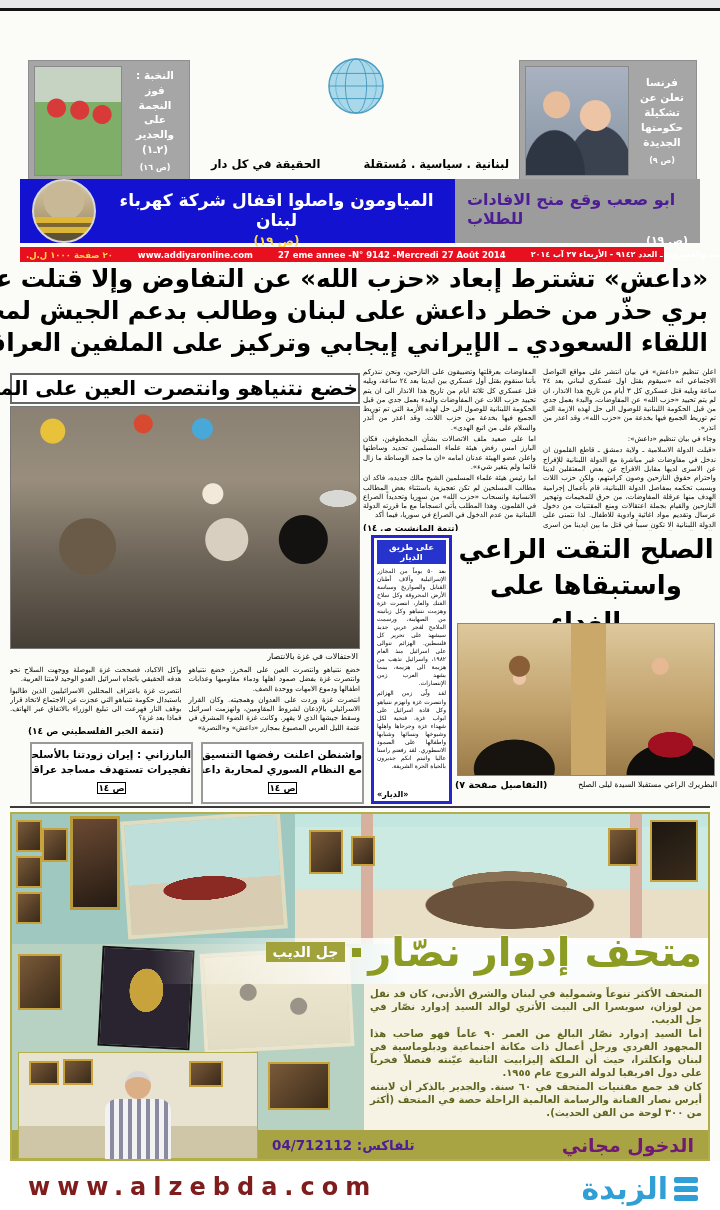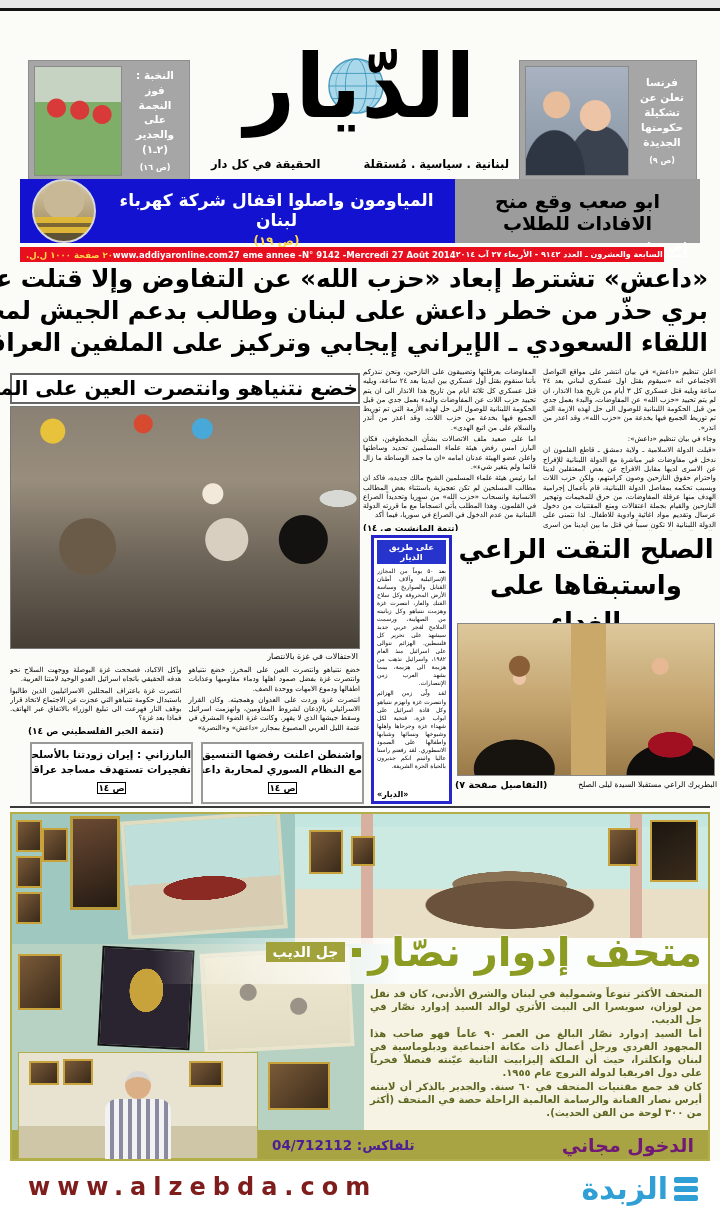--- a/index.html
+++ b/index.html
@@ -41,26 +41,26 @@
   .banner-blue{position:relative;width:435px;background:#1212d0;color:#fff;text-align:center;
     padding:11px 10px 0 88px;box-sizing:border-box;}
   .banner-blue .btitle{font-size:17px;font-weight:bold;direction:rtl;}
   .banner-blue .bpage{color:#ffd94a;font-size:12px;font-weight:bold;margin-top:4px;direction:rtl;}
   .banner-circle{position:absolute;left:12px;top:0;width:64px;height:64px;border-radius:50%;
     border:2px solid #d8d8d8;box-sizing:border-box;background:
     linear-gradient(180deg, transparent 60%, rgba(224,184,52,.95) 60% 70%, rgba(122,100,50,.95) 70% 77%, rgba(224,184,52,.95) 77% 86%, rgba(90,80,50,.95) 86% 100%),
     radial-gradient(circle at 50% 32%, #c8b896 0 40%, transparent 41%),
     linear-gradient(180deg,#d8cba8,#977f58);}
   .banner-gray{flex:1;background:#9c9c9c;direction:rtl;padding:11px 12px 0;box-sizing:border-box;}
-  .banner-gray .btitle{color:#000000;font-size:19px;font-weight:bold;text-align:center;}
+  .banner-gray .btitle{color:#4c1d95;font-size:16px;font-weight:bold;text-align:left;}
   .banner-gray .bpage{color:#fff;font-size:11px;font-weight:bold;margin-top:6px;text-align:right;}
   
   #date-strip{position:absolute;left:20px;top:236px;width:644px;height:15px;background:#e8101e;
     display:flex;align-items:center;justify-content:space-between;padding:0 6px;box-sizing:border-box;
-    font-size:8.5px;font-weight:bold;color:#fff;white-space:nowrap;}
+    font-size:8.5px;font-weight:bold;color:#fff;white-space:nowrap;gap:25px;}
   #date-strip .pages{color:#ffd94a;direction:rtl;}
   #date-strip .ar{direction:rtl;font-size:8px;}
   
   #headlines{position:absolute;left:12px;top:252px;width:696px;text-align:center;direction:rtl;}
   .headline{font-size:24.5px;font-weight:bold;line-height:1.3;letter-spacing:-0.3px;white-space:nowrap;}
   
   #lead-article{position:absolute;left:363px;top:357px;width:353px;height:163px;direction:rtl;
     display:flex;gap:7px;font-size:7px;line-height:1.33;text-align:justify;overflow:hidden;}
   #lead-article .col{flex:1;}
   #lead-article p{margin:0 0 2px;}
@@ -200,21 +200,20 @@
 
   <div id="masthead-logo">
     <svg class="globe" viewBox="0 0 60 60">
       <circle cx="30" cy="30" r="28" fill="#a8d8ea" stroke="#4a9cc0" stroke-width="1.5"></circle>
       <ellipse cx="30" cy="30" rx="11" ry="28" fill="none" stroke="#4a9cc0"></ellipse>
       <ellipse cx="30" cy="30" rx="21" ry="28" fill="none" stroke="#4a9cc0" opacity=".6"></ellipse>
       <line x1="2" y1="30" x2="58" y2="30" stroke="#4a9cc0"></line>
       <line x1="5" y1="17" x2="55" y2="17" stroke="#4a9cc0"></line>
       <line x1="5" y1="43" x2="55" y2="43" stroke="#4a9cc0"></line>
     </svg>
-    <div class="logo-text">الدّيار</div>
     <div class="taglines">
       <span>لبنانية . سياسية . مُستقلة</span>
       <span>الحقيقة في كل دار</span>
     </div>
   </div>
 
   <div class="promo-box" id="promo-right">
     <div class="promo-text">
       <span>فرنسا</span>
       <span>تعلن عن</span>

